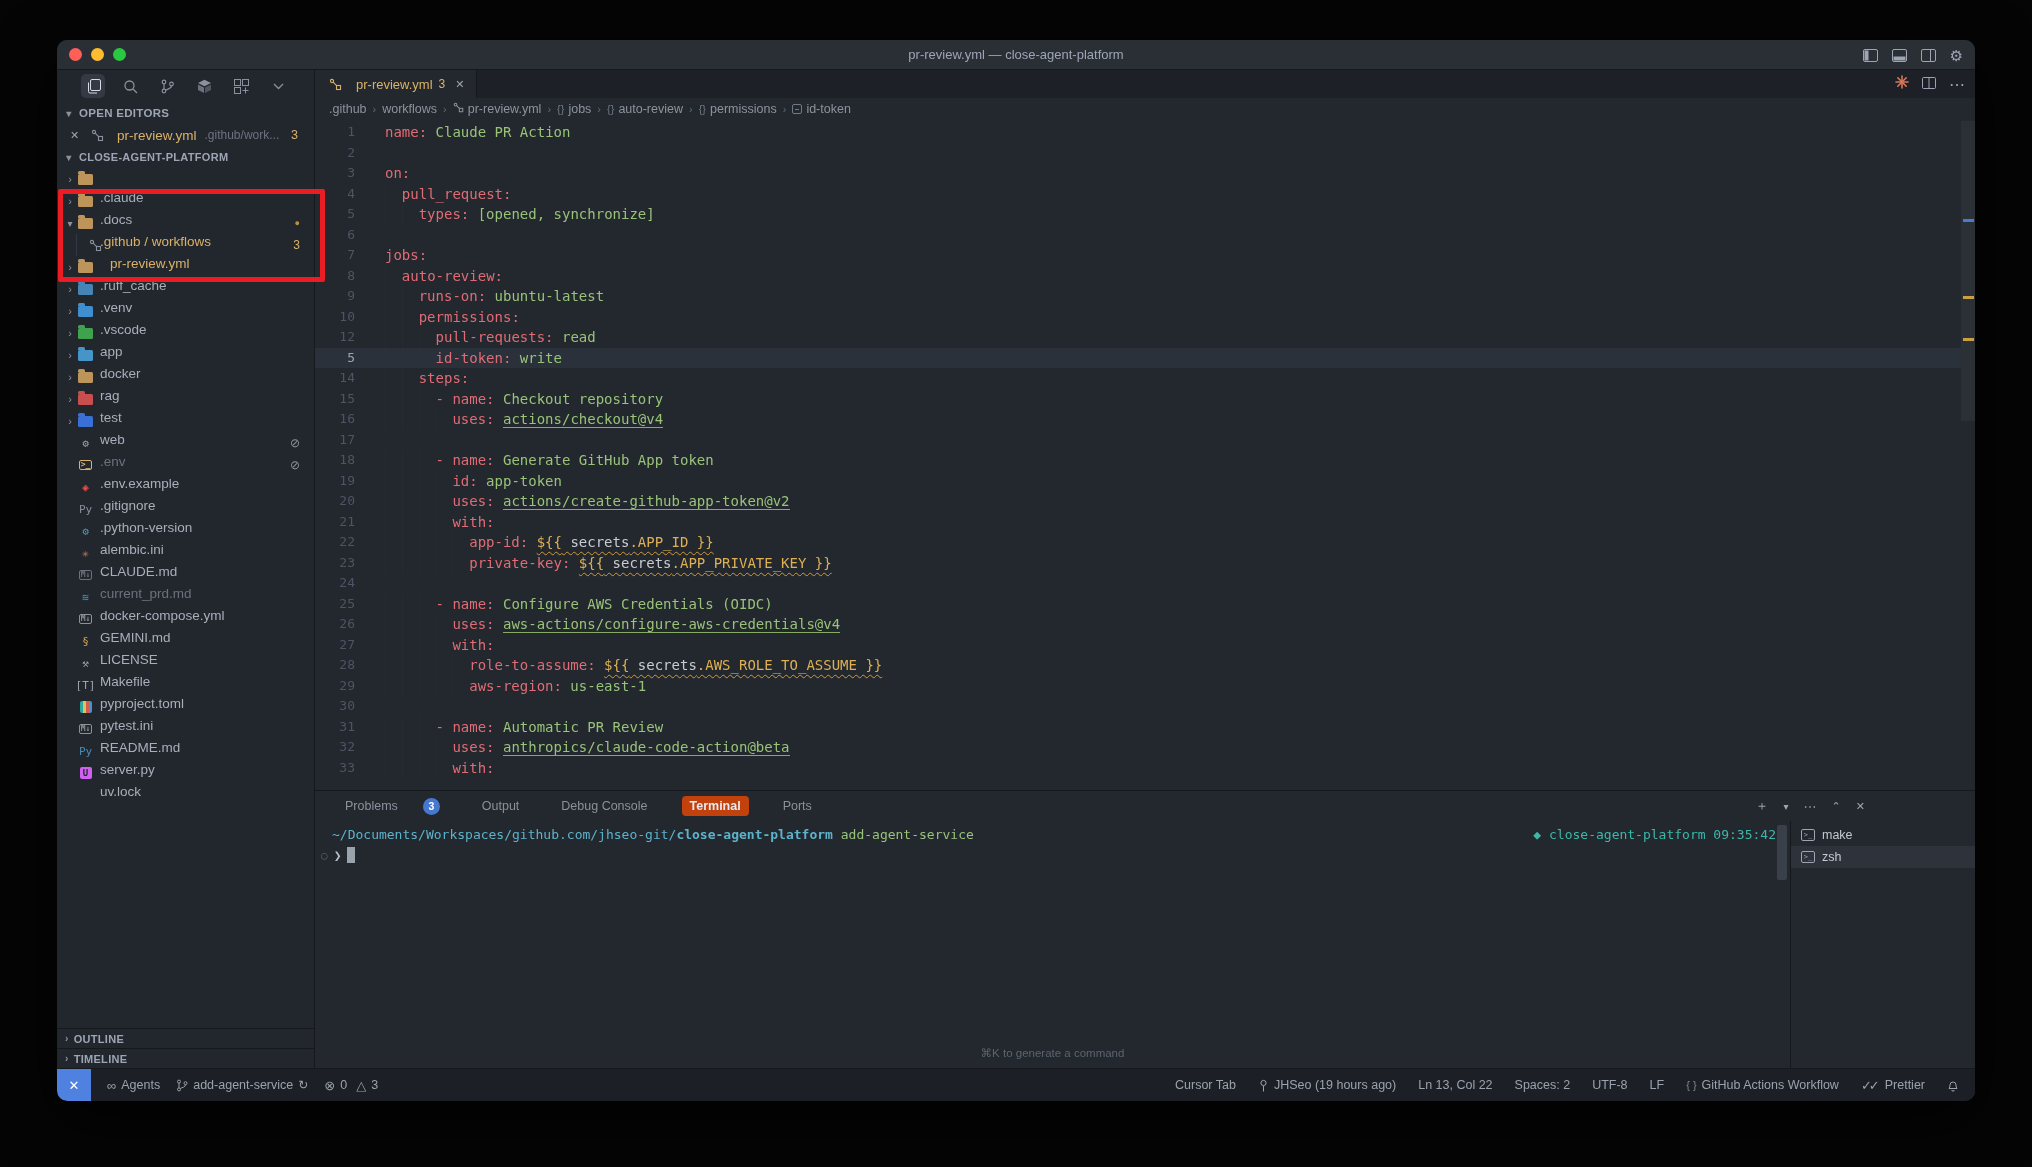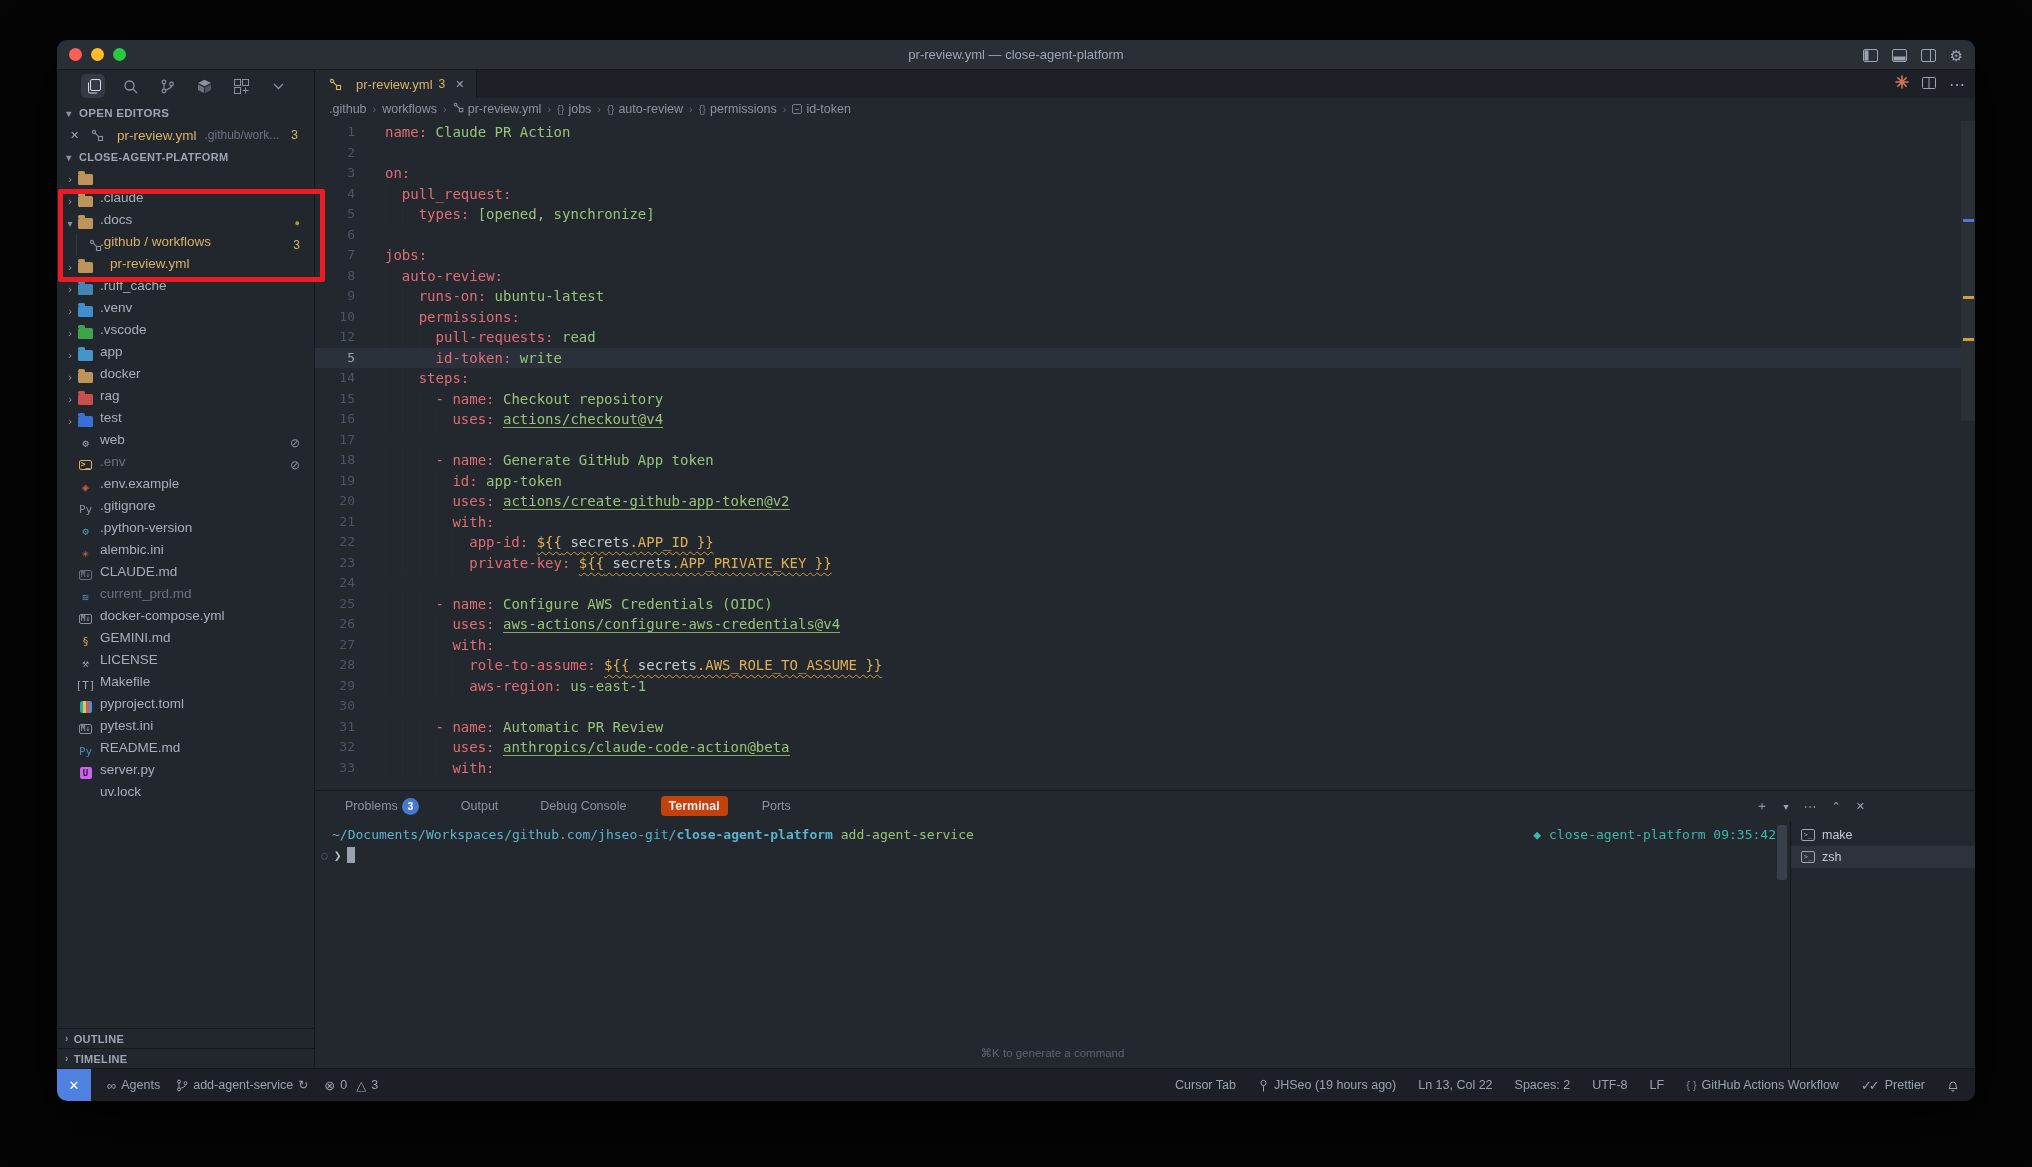--- a/index.html
+++ b/index.html
@@ -81,21 +81,21 @@
   .tok-link { color:#98c379; border-bottom:1px solid #84aa64; }
   .tok-ysq { color:#deb054; text-decoration:underline wavy #cf9b3d 1px; text-underline-offset:4px; }
   .tok-wsq { color:#c8cdd4; text-decoration:underline wavy #cf9b3d 1px; text-underline-offset:4px; }
   .ruler { position:absolute; top:0; right:0; width:14px; bottom:0; }
   .ruler .slider{ position:absolute; top:2px; right:0; width:14px; height:300px; background:#ffffff0a; }
   .mark { position:absolute; right:1px; width:11px; height:3px; }
 
   
   .panel { height:278px; flex:none; border-top:1px solid #15181d; position:relative; background:#23272e; }
   .ptabs { height:30px; display:flex; align-items:center; padding-left:22px; gap:26px; font-size:12.5px; color:#8a919d; position:relative; }
-  .ptab { display:flex; align-items:center; gap:4px; padding:3px 8px; border-radius:4px; }
+  .ptab { display:flex; align-items:center; gap:25px; padding:3px 8px; border-radius:4px; }
   .ptab.active { color:#e8eaed; font-weight:bold; background:#c2410c; }
   .pbadge { background:#4678d0; color:#fff; font-size:10.5px; font-weight:bold; width:17px; height:17px; border-radius:50%; display:flex; align-items:center; justify-content:center; }
   .picons { position:absolute; right:110px; top:0; height:30px; display:flex; align-items:center; gap:15px; color:#9da5b4; font-size:13px; }
   .pbody { position:absolute; top:30px; left:0; right:185px; bottom:0; font-family:"DejaVu Sans Mono", monospace; font-size:13px; }
   .tline1 { position:absolute; left:17px; right:14px; top:6px; display:flex; white-space:pre; }
   .tpath { color:#5cb3cc; } .trepo { color:#5cb3cc; font-weight:bold; } .targs { color:#98c379; }
   .tright-status { margin-left:auto; color:#3cb8ab; }
   .tprompt { position:absolute; left:6px; top:26px; display:flex; align-items:center; gap:6px; }
   .pcircle { color:#565d68; font-size:11px; }
   .pchev { color:#b6bec8; }

